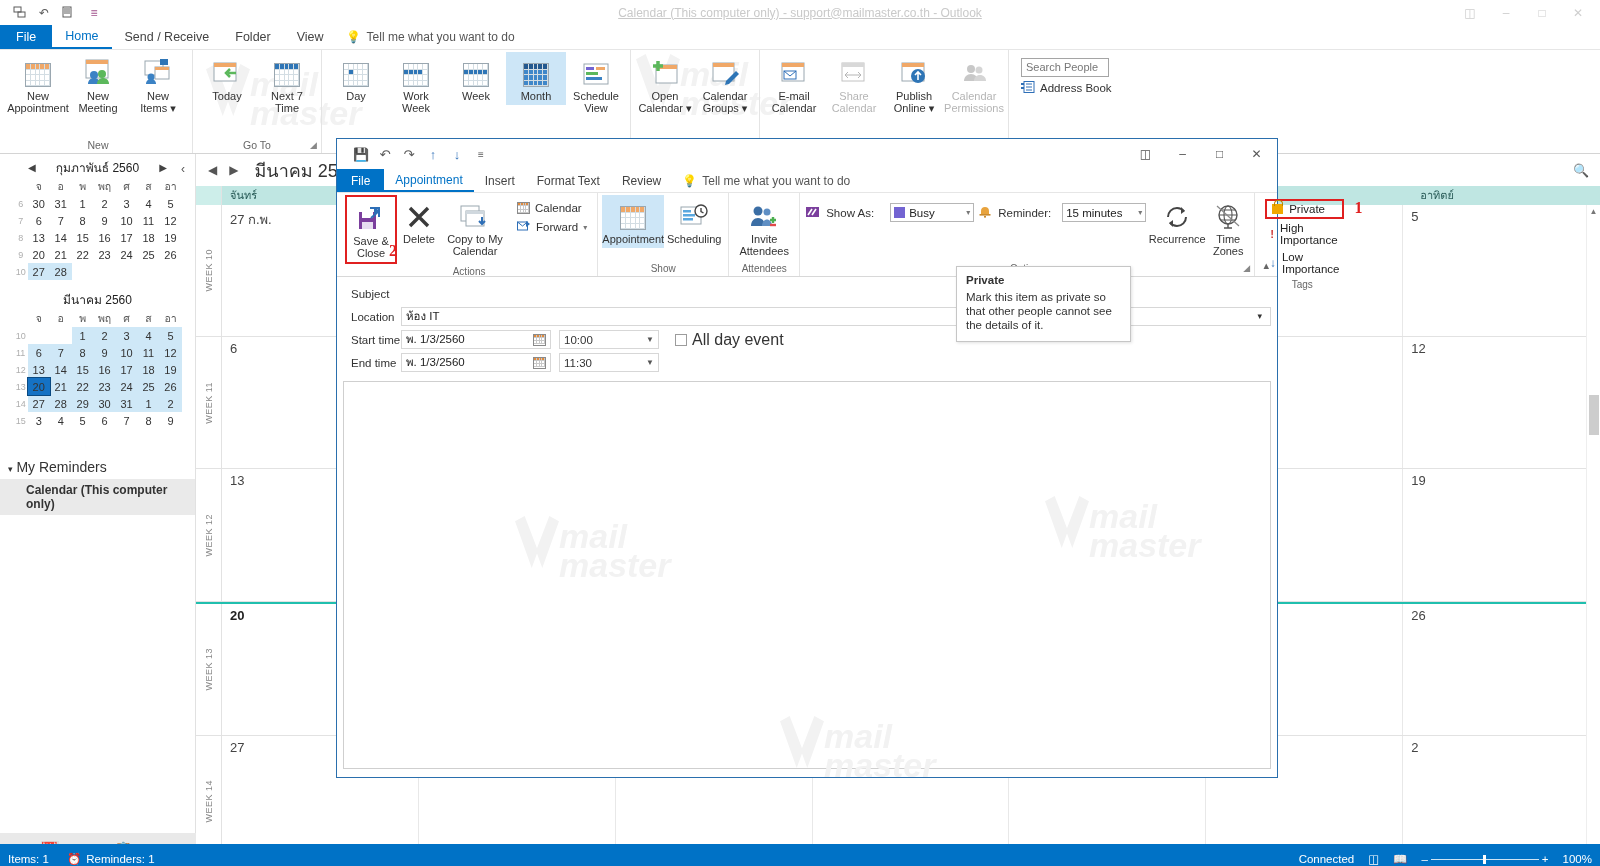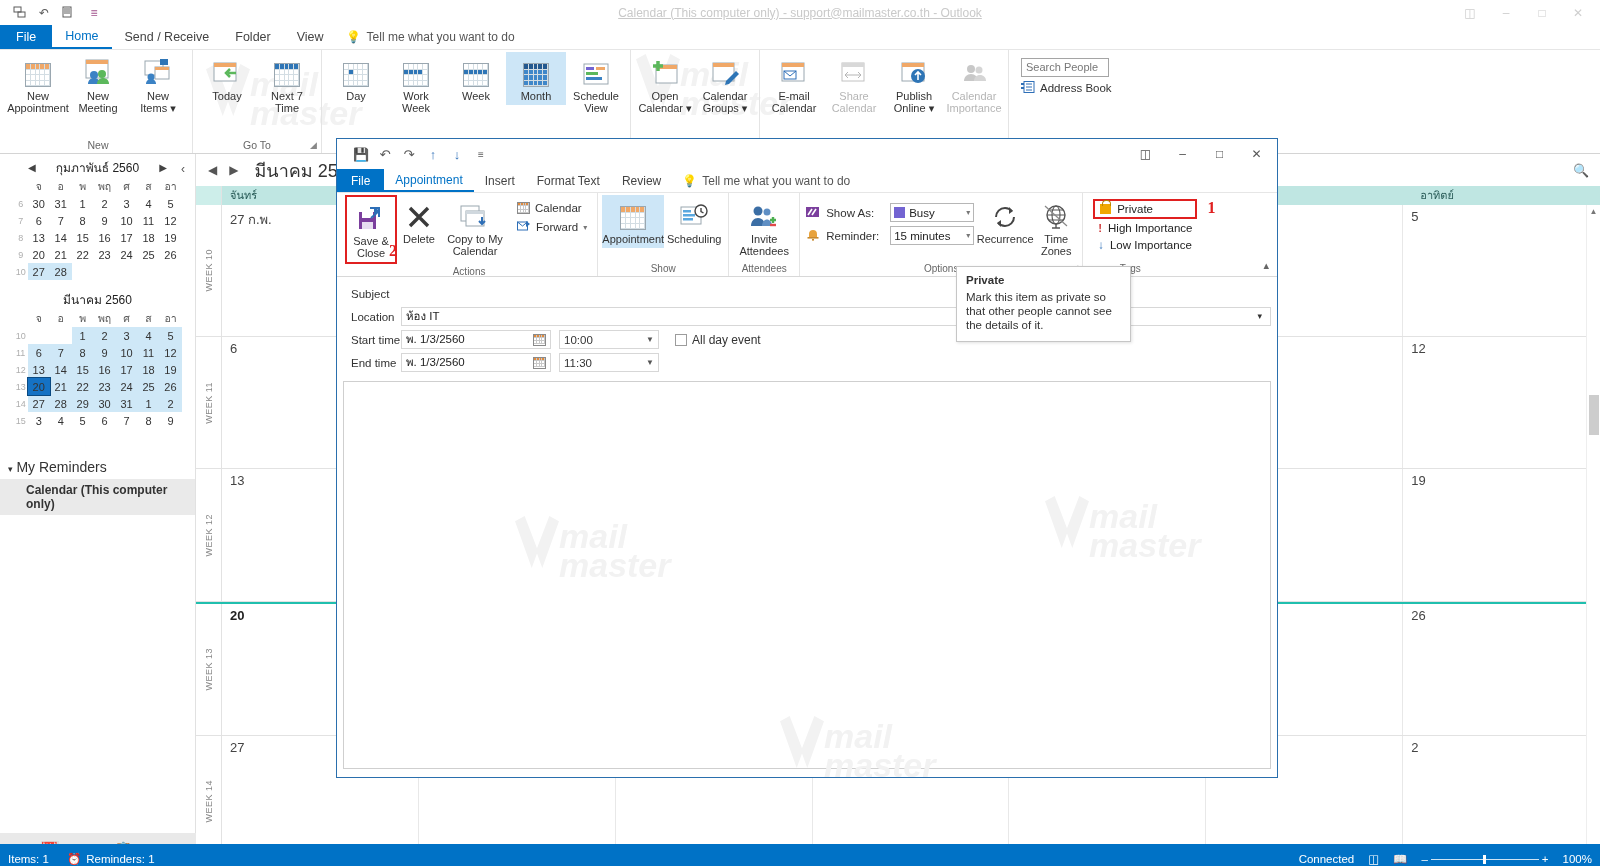--- a/index.html
+++ b/index.html
@@ -239,21 +239,21 @@
     height: 19px; border: 1px solid #d7d7d7; background: #fff;
     font-size: 11.5px; color: #222; padding: 0 4px; line-height: 17px; flex: 1;
   }
   .finput.datein { flex: none; width: 150px; display: flex; align-items: center; }
   .finput.datein .cal { margin-left: auto; }
   .timecombo {
     width: 100px; height: 19px; border: 1px solid #d7d7d7; background: #fff;
     display: flex; align-items: center; padding: 0 4px; font-size: 11.5px; margin-left: 8px;
   }
   .timecombo .ca { margin-left: auto; color: #555; font-size: 8px; }
-  .allday { display: flex; align-items: center; gap: 5px; margin-left: 16px; font-size: 12px; color: #333; }
+  .allday { display: flex; align-items: center; gap: 5px; margin-left: 16px; font-size: 16px; color: #333; }
   .chk { width: 12px; height: 12px; border: 1px solid #9c9c9c; background: #fff; }
   .dd-caret { margin-left: auto; color: #333; font-size: 9px; padding-right: 4px; }
   .bodyarea { flex: 1; margin: 6px 6px 8px 6px; border: 1px solid #cfcfcf; background: #fff; position: relative; }
 
   
   .tooltip {
     position: absolute; left: 956px; top: 266px; width: 175px;
     background: #fff; border: 1px solid #c6c6c6; padding: 7px 9px 9px 9px;
     box-shadow: 1px 1px 3px rgba(0,0,0,.12); z-index: 20; font-size: 11.5px; color: #333;
   }
@@ -643,21 +643,21 @@
         <div class="rbtn dis">
           <span class="ico">
             <svg width="28" height="26" viewBox="0 0 28 26">
                 <circle cx="11" cy="8" r="4" fill="#c8c8c8"></circle>
                 <circle cx="19" cy="9" r="3.5" fill="#d5d5d5"></circle>
                 <path d="M4 20c0-4 3-7 7-7s7 3 7 7z" fill="#c8c8c8"></path>
                 <path d="M14 20c0-3.5 2.5-6 6-6s6 2.5 6 6z" fill="#d5d5d5"></path>
               </svg>
           </span>
           <span>Calendar</span>
-          <span>Importance</span>
+          <span>Permissions</span>
         </div>
       </div>
       <div class="rgroup-label">Share</div>
     </div>
 
     <div class="rgroup" style="border-right:none">
       <div class="rgroup-items find-box">
         <div class="search-people" placeholder="Search People">Search People</div>
         <div class="addr-book">
           <span>
@@ -1103,21 +1103,21 @@
             </span>
             <span>Invite</span>
             <span>Attendees</span>
           </div>
         </div>
         <div class="rgroup-label">Attendees</div>
       </div>
 
       <div class="rgroup">
         <div class="rgroup-items">
-          <div style="display:flex; flex-direction:column; padding-top:6px;">
+          <div style="display:flex; flex-direction:row; padding-top:6px;">
             <div class="opt-row">
               <span>
                 <svg width="14" height="12" viewBox="0 0 14 12">
                     <rect x="0" y="1" width="13" height="10" fill="#7b3f9d"></rect>
                     <path d="M2 9l4-6M6 9l4-6" stroke="#fff" stroke-width="1.6"></path>
                   </svg>
               </span>
               <span class="opt-label">Show As:</span>
               <span class="combo">
                 <span class="swatch"></span>

